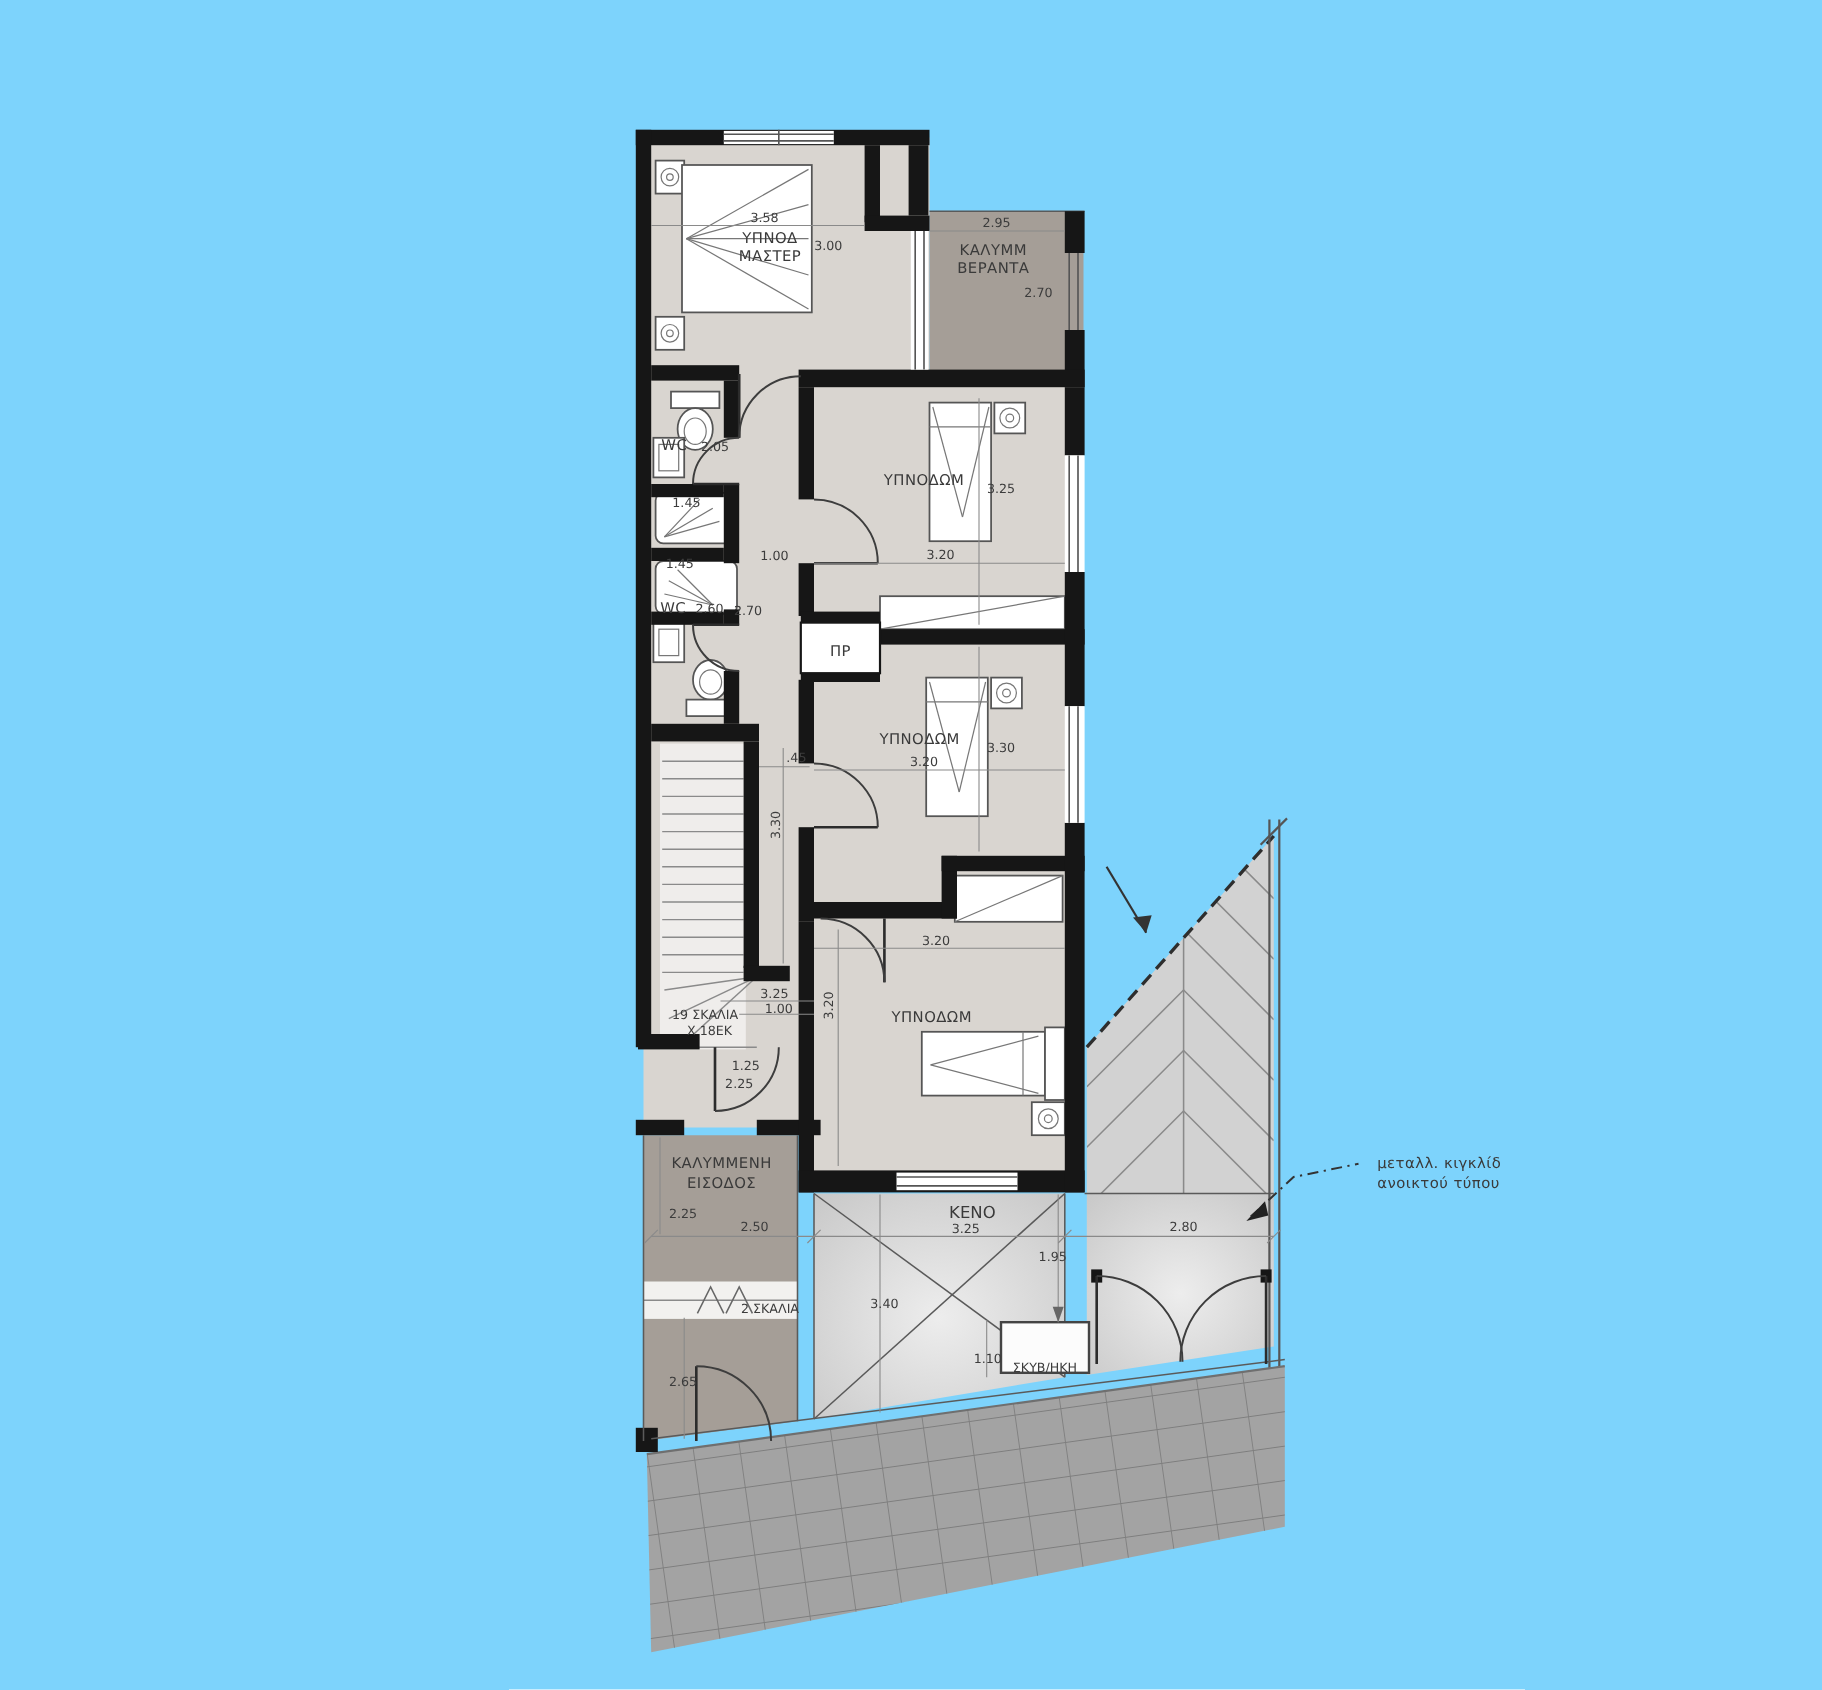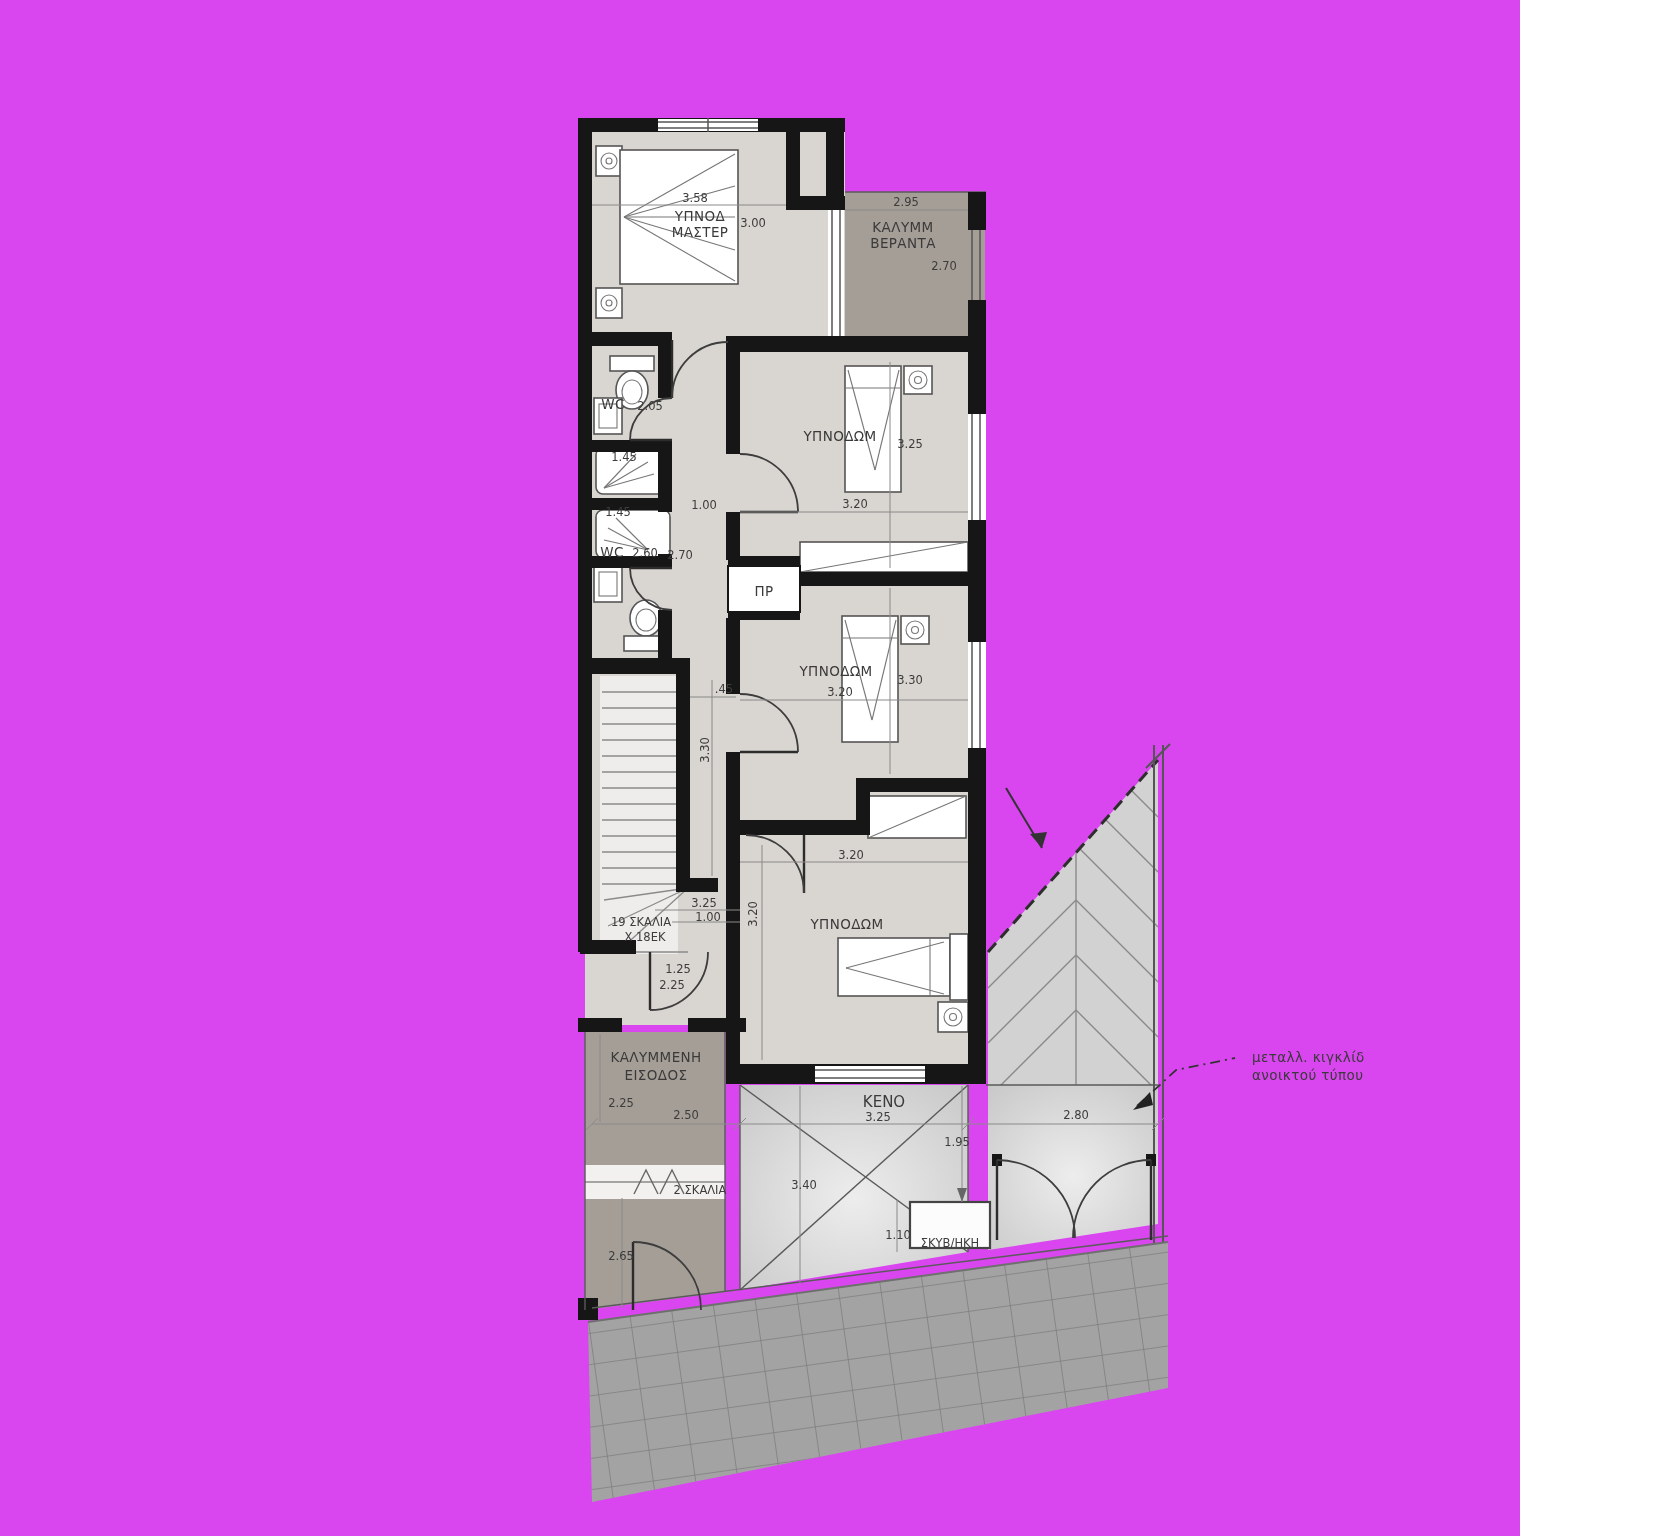--- a/index.html
+++ b/index.html
@@ -1,20 +1,20 @@
 <!DOCTYPE html>
 <html style="--wall: #161616; --interior: #d9d5d0; --covered: #a59e97; --paved: #a3a3a3; --slope: #d2d2d2; --voidfill: #cdcdcd;"><head>
 <meta charset="utf-8">
 <style>
   :root{
     --wall:#161616; --interior:#d9d5d0; --covered:#a59e97;
     --paved:#a3a3a3; --slope:#d2d2d2; --voidfill:#cdcdcd;
   }
   html,body{margin:0;padding:0;background:#ffffff;}
-  #stage{position:relative;width:1520px;height:1536px;background:#d946ef;
+  #stage{position:relative;width:1656px;height:1536px;background:#7dd3fc;
          font-family:"DejaVu Sans","Liberation Sans",sans-serif;}
   svg text{fill:#2e2e2e;}
   .room{font-size:13.5px;letter-spacing:.4px;fill:#3a3a3a;}
   .dim{font-size:11.5px;fill:#3c3c3c;}
   .note{font-size:15px;fill:#3a3a3a;}
   .wall{fill:var(--wall);}
   .thin{stroke:#5a5a5a;stroke-width:1.4;fill:none;}
   .dimline{stroke:#8a8a8a;stroke-width:1;fill:none;}
   .fixture{fill:#ffffff;stroke:#555;stroke-width:1.6;}
   .fline{stroke:#777;stroke-width:1.1;fill:none;}

